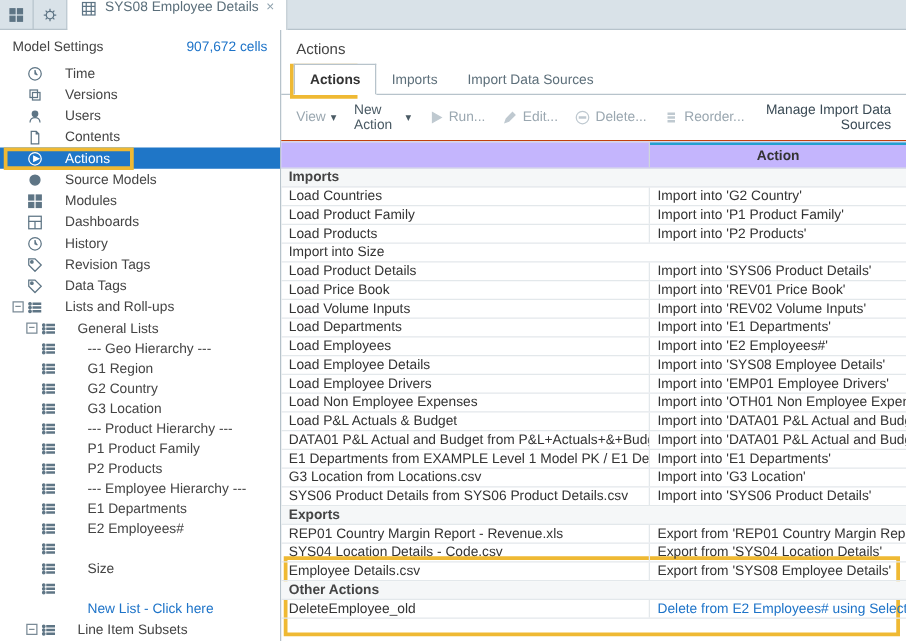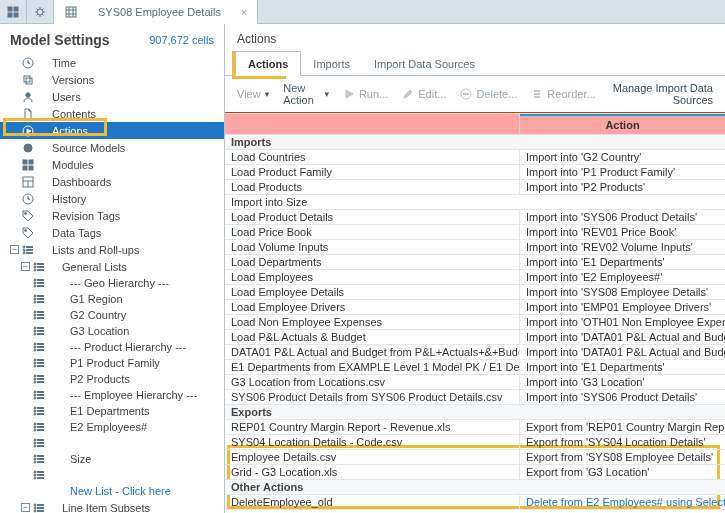--- a/index.html
+++ b/index.html
@@ -1,29 +1,29 @@
 <!DOCTYPE html>
 <html><head>
 <meta charset="utf-8">
 <style>
   * { box-sizing: border-box; margin: 0; padding: 0; }
   html, body { height: 100%; font-family: Arial, Helvetica, sans-serif; font-size: 11px; color: #333; background: #fff; }
   body { width: 725px; height: 513px; overflow: hidden; position: relative; }
 
   .topbar { height: 24px; background: #d9e2e8; border-bottom: 1px solid #b7c3cb; display: flex; align-items: center; }
   .topbar .seg { height: 24px; display: flex; align-items: center; padding: 0 6px; border-right: 1px solid #b7c3cb; }
-  .topbar .tab { background: #fff; height: 24px; display: flex; align-items: center; gap: 20px; padding: 0 10px; border-right: 1px solid #b7c3cb; }
+  .topbar .tab { background: #fff; height: 24px; display: flex; align-items: flex-start; gap: 6px; padding: 0 10px; border-right: 1px solid #b7c3cb; }
   .topbar .tab-title { color: #5a6e7a; }
   .topbar .close { color: #8ea1ad; cursor: pointer; }
 
   .main { display: flex; height: 489px; }
 
   .sidebar { width: 225px; border-right: 1px solid #b7c3cb; display: flex; flex-direction: column; }
   .side-head { display:flex; justify-content: space-between; align-items:center; padding: 8px 10px 6px 10px; border-bottom: none; }
-  .side-head h2 { font-size: 14px; font-weight: 700; color: #444; }
+  .side-head h2 { font-size: 11px; font-weight: 400; color: #444; }
   .side-head .cells { color: #1d73c8; }
 
   .tree { flex:1; overflow-y:auto; }
   .row { display:flex; align-items:center; height: 16px; padding: 0 6px 0 10px; }
   .row.h18 { height: 17px; }
   .row .gutter { display:flex; align-items:center; gap: 2px; width: 42px; flex: 0 0 auto; }
   .row .gutter2 { display:flex; align-items:center; gap: 2px; width: 52px; flex: 0 0 auto; }
   .row .gutter3 { display:flex; align-items:center; gap: 2px; width: 60px; flex: 0 0 auto; }
   .row .txt { flex:1; white-space: nowrap; overflow:hidden; text-overflow:ellipsis; color:#444; }
   .row.link .txt { color:#1d73c8; }
@@ -48,21 +48,21 @@
 
   .toolbar { display:flex; align-items:center; gap: 14px; padding: 6px 12px; color:#9aa7b0; border-bottom:1px solid #c2410c; }
   .toolbar .en { color:#4a5a64; }
   .toolbar .drop { display:flex; align-items:center; gap:4px; cursor:pointer; }
   .toolbar .caret { font-size: 9px; color:#4a5a64; }
   .toolbar .ti { display:flex; align-items:center; gap:4px; }
   .toolbar .right { margin-left:auto; color:#3a4a55;text-align:right; }
   .tool-icon { width:12px; height:12px; display:inline-flex; }
   .tool-icon svg { width:12px; height:12px; fill:#bfc9d0; stroke:#bfc9d0; }
 
-  .grid-head { display:flex; background:#fca5a5; border-top:1px solid #dbe1e5; border-bottom:1px solid #dbe1e5; }
+  .grid-head { display:flex; background:#c4b5fd; border-top:1px solid #dbe1e5; border-bottom:1px solid #dbe1e5; }
   .grid-head .gh1 { width:295px; border-right:1px solid #cfd6db; padding:3px 6px; }
   .grid-head .gh2 { flex:1; text-align:center; padding:3px 6px; font-weight:700; border-top: 2px solid #23a0cf; }
 
   .table-wrap { flex:1; overflow:auto; min-height:0; position:relative; }
   .section-row { background:#eef1f3; border-top:1px solid #cfd6db; border-bottom:1px solid #cfd6db; padding:1px 6px; font-weight:700; color:#444; }
   .sub-row { background:#f5f7f8; border-bottom:1px solid #e3e8eb; padding:1px 6px; font-weight:700; color:#444; }
   .trow { display:flex; border-bottom:1px solid #e3e8eb; height:15px; }
   .trow .c1 { width:295px; border-right:1px solid #e3e8eb; padding:0 6px; white-space:nowrap; overflow:hidden; text-overflow:ellipsis; color:#333; display:flex; align-items:center; }
   .trow .c2 { flex:1; padding:0 6px; white-space:nowrap; overflow:hidden; text-overflow:ellipsis; color:#333; display:flex; align-items:center; }
   .trow .c2.link { color:#1d73c8; }
@@ -664,24 +664,20 @@
           <div class="c2">Export from 'REP01 Country Margin Report'</div>
         </div>
         <div class="trow">
           <div class="c1">SYS04 Location Details - Code.csv</div>
           <div class="c2">Export from 'SYS04 Location Details'</div>
         </div>
         <div class="trow">
           <div class="c1">Employee Details.csv</div>
           <div class="c2">Export from 'SYS08 Employee Details'</div>
         </div>
-        <div class="trow">
-          <div class="c1">Grid - G3 Location.xls</div>
-          <div class="c2">Export from 'G3 Location'</div>
-        </div>
         <div class="sub-row">Other Actions</div>
         <div class="trow">
           <div class="c1">DeleteEmployee_old</div>
           <div class="c2 link">Delete from E2 Employees# using Selection</div>
         </div>
       </div>
   </div>
 </div>
 
 </body></html>

